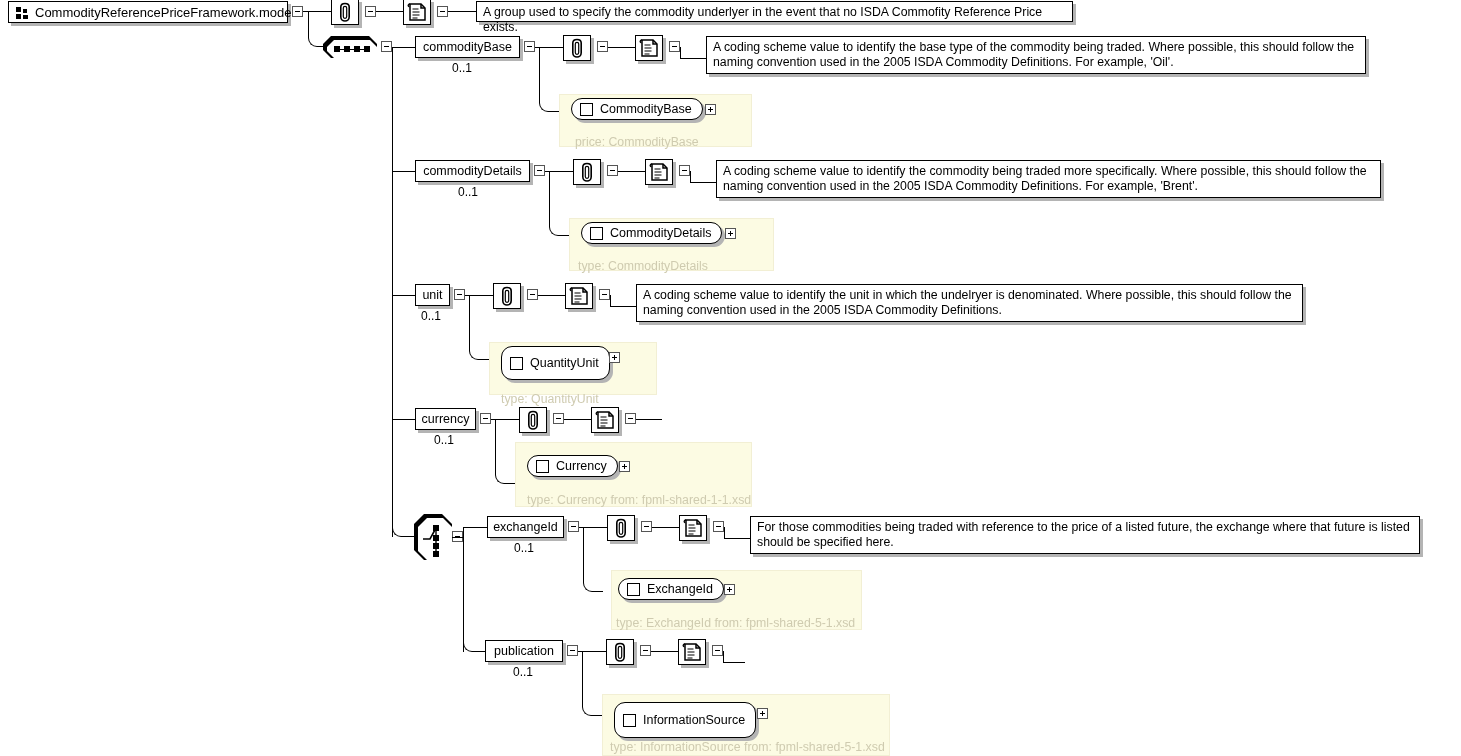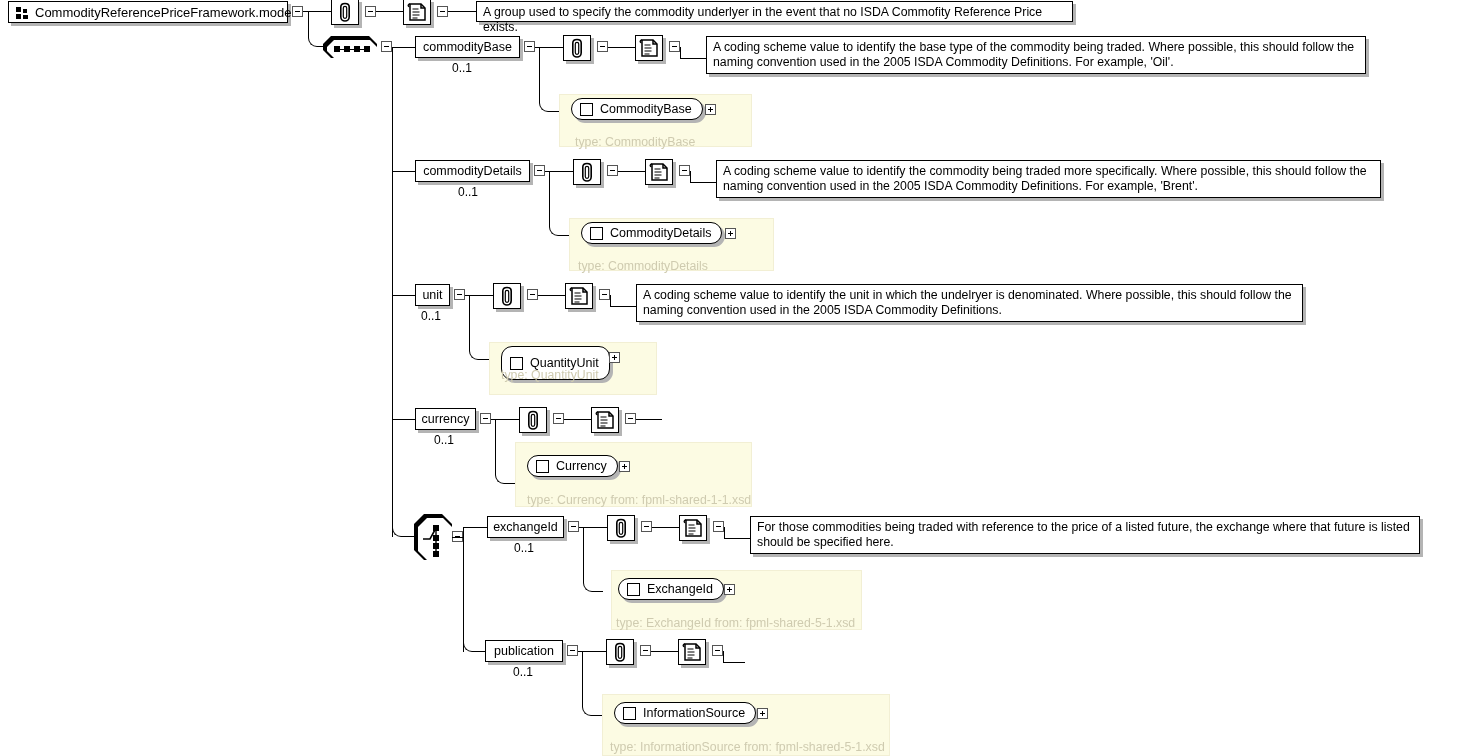--- a/index.html
+++ b/index.html
@@ -279,21 +279,21 @@
     <span>A coding scheme value to identify the base type of the commodity being traded. Where possible, this should follow the naming convention used in the 2005 ISDA Commodity Definitions. For example, 'Oil'.</span>
   </div>
 
   <div class="elbow" style="left:539px; top:47px; width:20px; height:65px;"></div>
   <div class="typepanel" style="left:559px; top:94px; width:193px; height:53px;"></div>
   <div class="capsule" style="left:571px; top:98px; height:22px;">
     <span class="sqicon"></span>
     <span class="captext">CommodityBase</span>
   </div>
   <div class="pm plus" style="left:705px; top:104px;"></div>
-  <div class="typelabel" style="left:575px; top:135px;">type: CommodityBase</div>
+  <div class="typelabel" style="left:575px; top:135px;">price: CommodityBase</div>
 
   <div class="hline" style="left:392px; top:171px; width:23px;"></div>
   <div class="nodebox" style="left:415px; top:160px; width:115px; height:22px;">
     <span>commodityDetails</span>
   </div>
   <div class="card" style="left:458px; top:185px;">0..1</div>
   <div class="pm" style="left:534px; top:165px;"></div>
   <div class="hline" style="left:545px; top:171px; width:28px;"></div>
   <div class="iconchip" style="left:573px; top:159px;">
     <svg width="26" height="24" viewBox="0 0 26 24">
@@ -355,21 +355,21 @@
   <div class="annbox" style="left:636px; top:284px; width:667px; height:38px;">
     <span>A coding scheme value to identify the unit in which the undelryer is denominated. Where possible, this should follow the naming convention used in the 2005 ISDA Commodity Definitions.</span>
   </div>
   <div class="elbow" style="left:469px; top:295px; width:20px; height:65px;"></div>
   <div class="typepanel" style="left:489px; top:342px; width:168px; height:53px;"></div>
   <div class="capsule" style="left:501px; top:346px; height:34px;">
     <span class="sqicon"></span>
     <span class="captext">QuantityUnit</span>
   </div>
   <div class="pm plus" style="left:609px; top:352px;"></div>
-  <div class="typelabel" style="left:501px; top:368px;">type: QuantityUnit</div>
+  <div class="typelabel" style="left:501px; top:392px;">type: QuantityUnit</div>
 
   <div class="hline" style="left:392px; top:419px; width:23px;"></div>
   <div class="nodebox" style="left:415px; top:408px; width:61px; height:22px;">
     <span>currency</span>
   </div>
   <div class="card" style="left:434px; top:433px;">0..1</div>
   <div class="pm" style="left:480px; top:413px;"></div>
   <div class="hline" style="left:491px; top:419px; width:28px;"></div>
   <div class="iconchip" style="left:519px; top:407px;">
     <svg width="26" height="24" viewBox="0 0 26 24">
@@ -474,20 +474,20 @@
       <path d="M17 4 v4 h4" fill="none" stroke="#000" stroke-width="1.5"></path>
       <path d="M8.5 9 h6 M8.5 12 h7 M8.5 15 h7 M8.5 18 h5" stroke="#000" stroke-width="1.2"></path>
       <path d="M6 4 c-2 0 -2.6 2.4 -0.6 2.8" fill="none" stroke="#000" stroke-width="1.3"></path>
     </svg>
   </div>
   <div class="pm" style="left:712px; top:645px;"></div>
   <div class="vline" style="left:723px; top:651px; height:12px;"></div>
   <div class="hline" style="left:723px; top:662px; width:22px;"></div>
   <div class="elbow" style="left:582px; top:651px; width:20px; height:65px;"></div>
   <div class="typepanel" style="left:602px; top:694px; width:288px; height:62px;"></div>
-  <div class="capsule" style="left:614px; top:702px; height:22px;text-align:center;">
+  <div class="capsule" style="left:614px; top:702px; height:36px;text-align:center;">
     <span class="sqicon"></span>
     <span class="captext">InformationSource</span>
   </div>
   <div class="pm plus" style="left:757px; top:708px;"></div>
   <div class="typelabel" style="left:610px; top:740px;">type: InformationSource from: fpml-shared-5-1.xsd</div>
 
 </div>
 
 </body></html>

